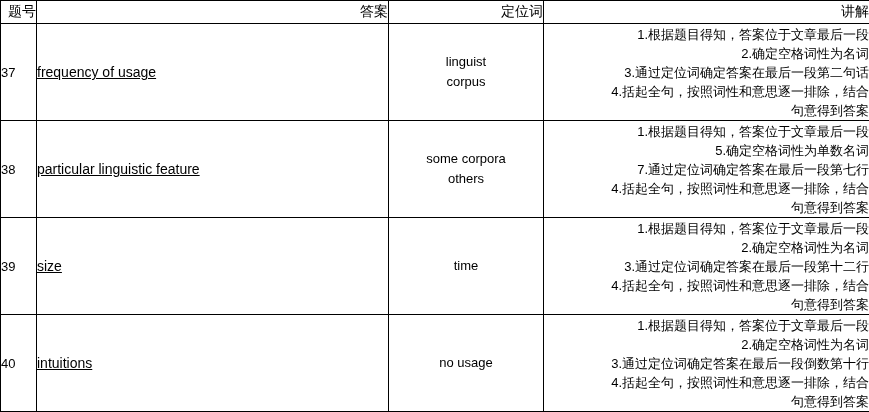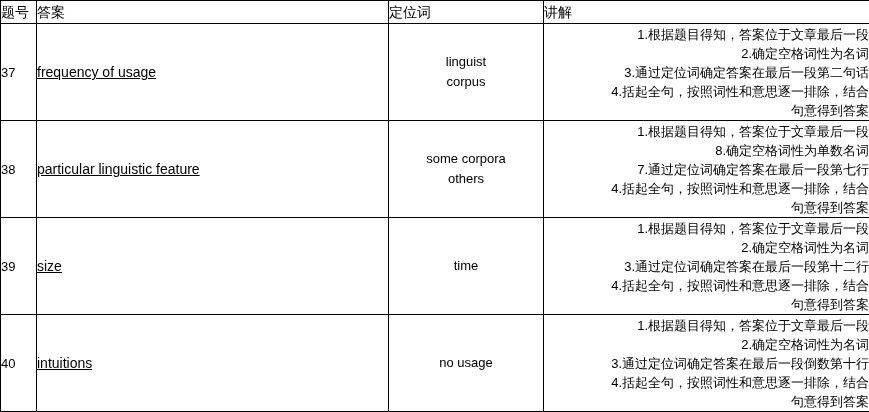--- a/index.html
+++ b/index.html
@@ -28,22 +28,23 @@
   table.answer-table th,
   table.answer-table td {
     border: 1px solid #000000;
     vertical-align: middle;
     padding: 0;
   }
   thead th {
     height: 22px;
     font-weight: normal;
     font-size: 14px;
-    text-align: left;
+    text-align: right;
     line-height: 20px;
+    font-family: Liberation Serif, serif;
   }
   td.num-cell {
     text-align: left;
     font-size: 13px;
   }
   td.answer-cell {
     text-align: left;
     font-size: 14px;
     padding: 0 4px;
     text-decoration: underline;
@@ -105,21 +106,21 @@
     </tr>
     <tr class="row-body">
       <td class="num-cell">38</td>
       <td class="answer-cell">particular linguistic feature</td>
       <td class="locator-cell">
         <span class="loc-line">some corpora</span>
         <span class="loc-line">others</span>
       </td>
       <td class="expl-cell">
         <span class="expl-line">1.根据题目得知，答案位于文章最后一段</span>
-        <span class="expl-line">8.确定空格词性为单数名词</span>
+        <span class="expl-line">5.确定空格词性为单数名词</span>
         <span class="expl-line">7.通过定位词确定答案在最后一段第七行</span>
         <span class="expl-line">4.括起全句，按照词性和意思逐一排除，结合</span>
         <span class="expl-line">句意得到答案</span>
       </td>
     </tr>
     <tr class="row-body">
       <td class="num-cell">39</td>
       <td class="answer-cell">size</td>
       <td class="locator-cell">
         <span class="loc-line">time</span>

